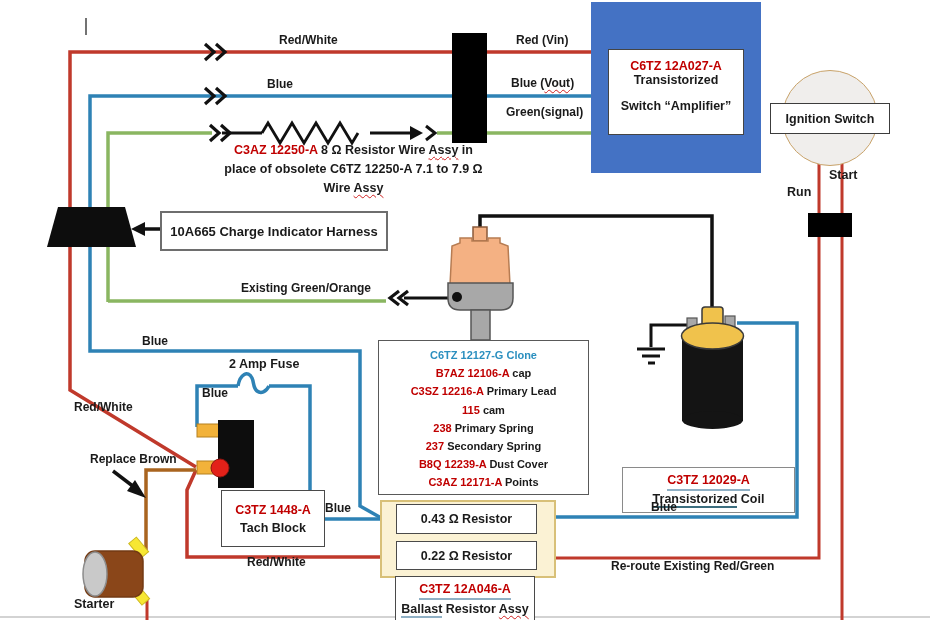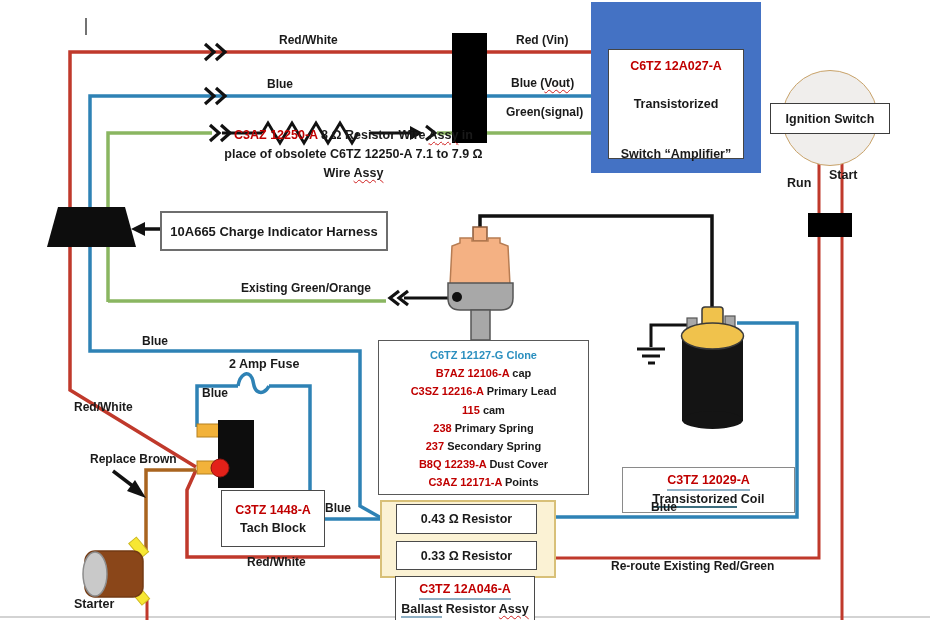--- a/index.html
+++ b/index.html
@@ -14,35 +14,35 @@
     position:absolute;background:#fff;border:2px solid #6e6e6e;
     display:flex;flex-direction:column;align-items:center;justify-content:center;
     text-align:center;
   }
   .red{color:#c00000;}
   .teal{color:#2b8fbf;}
   .wavy{text-decoration-line:underline;text-decoration-style:wavy;text-decoration-color:#cf2020;text-decoration-thickness:1px;text-underline-offset:2px;}
   .ul-steel{border-bottom:2px solid #8fb0c5;}
   .ul-dark{border-bottom:2px solid #3c6e7f;}
   #amp-box{position:absolute;left:591px;top:2px;width:170px;height:171px;background:#4472c4;}
-  #amp-inner{position:absolute;left:17px;top:47px;width:136px;height:110px;background:#fff;border:1px solid #444;
-    display:flex;flex-direction:column;align-items:center;text-align:center;font-size:12.5px;padding-top:9px;box-sizing:border-box;gap:24px;}
+  #amp-inner{position:absolute;left:17px;top:47px;width:136px;height:86px;background:#fff;border:1px solid #444;
+    display:flex;flex-direction:column;align-items:center;text-align:center;font-size:12.5px;padding-top:9px;box-sizing:border-box;}
   #amp-inner .l3{margin-top:12px;}
   #ign-circle{position:absolute;left:782px;top:70px;width:94px;height:94px;border-radius:50%;
     background:#f0eeec;border:1.5px solid #c9a36a;}
   #ign-label{left:770px;top:103px;width:118px;height:29px;border:1.5px solid #3c3c3c;font-size:12.5px;}
   #harness-box{left:160px;top:211px;width:224px;height:36px;border:2px solid #6e6e6e;font-size:13px;}
   #dist-box{left:378px;top:340px;width:211px;height:155px;border:1.5px solid #595959;font-size:11px;line-height:18.2px;padding-top:5px;box-sizing:border-box;justify-content:flex-start;}
   #coil-box{left:622px;top:434px;width:171px;height:44px;border:1.5px solid #8a8a8a;font-size:12.5px;line-height:17px;margin-top:33px;}
   #tach-box{left:189px;top:490px;width:102px;height:55px;border:1.5px solid #4a4a4a;font-size:12.5px;line-height:18px;margin-left:32px;}
   #ballast-frame{left:380px;top:500px;width:172px;height:74px;background:#fbf2d4;border:2px solid #d8c078;}
   #res1{left:396px;top:504px;width:139px;height:28px;border:1.5px solid #4a4a4a;font-size:12.5px;}
   #res2{left:396px;top:541px;width:139px;height:27px;border:1.5px solid #4a4a4a;font-size:12.5px;}
   #ballast-box{left:395px;top:576px;width:138px;height:44px;border:1.5px solid #4a4a4a;font-size:12.5px;line-height:18px;}
-  .note{position:absolute;left:215px;top:126px;width:277px;text-align:center;font-size:12.5px;line-height:19px;}
+  .note{position:absolute;left:215px;top:141px;width:277px;text-align:center;font-size:12.5px;line-height:19px;}
 </style>
 </head>
 <body>
 
 <div id="canvas">
 
   <svg id="wires" width="930" height="620" viewBox="0 0 930 620">
 
     <line x1="0" y1="617" x2="930" y2="617" stroke="#c4c4c4" stroke-width="1.5"></line>
 
@@ -157,21 +157,21 @@
       <span class="red">C6TZ 12A027-A</span>
       <span>Transistorized</span>
       <span class="l3">Switch “Amplifier”</span>
     </div>
   </div>
 
   <div id="ign-circle"></div>
   <div id="ign-label" class="box">
     <span>Ignition Switch</span>
   </div>
-  <div class="lbl lbl13" style="left:787px;top:177px;">Run</div>
+  <div class="lbl lbl13" style="left:787px;top:186px;">Run</div>
   <div class="lbl lbl13" style="left:829px;top:169px;">Start</div>
 
   <div class="lbl" style="left:279px;top:34px;">Red/White</div>
   <div class="lbl" style="left:267px;top:78px;">Blue</div>
   <div class="lbl" style="left:516px;top:34px;"><span>Red (Vin)</span></div>
   <div class="lbl" style="left:511px;top:77px;"><span>Blue (</span><span class="wavy">Vout</span><span>)</span></div>
   <div class="lbl" style="left:506px;top:106px;">Green(signal)</div>
 
   <div class="note">
     <div><span class="red">C3AZ 12250-A</span><span> 8 Ω Resistor Wire </span><span class="wavy">Assy</span><span> in</span></div>
@@ -211,21 +211,21 @@
     <span class="red ul-steel">C3TZ 12029-A</span>
     <span><span class="ul-dark">Transistorized</span><span> Coil</span></span>
   </div>
   <div class="lbl" style="left:651px;top:501px;">Blue</div>
 
   <div id="ballast-frame" class="box"></div>
   <div id="res1" class="box">
       <span>0.43 Ω Resistor</span>
     </div>
   <div id="res2" class="box">
-      <span>0.33 Ω Resistor</span>
+      <span>0.22 Ω Resistor</span>
     </div>
   <div id="ballast-box" class="box">
     <span class="red ul-steel">C3TZ 12A046-A</span>
     <span><span class="ul-steel">Ballast</span><span> Resistor </span><span class="wavy">Assy</span></span>
   </div>
 
   <div class="lbl" style="left:325px;top:502px;">Blue</div>
   <div class="lbl" style="left:247px;top:556px;">Red/White</div>
   <div class="lbl" style="left:611px;top:560px;">Re-route Existing Red/Green</div>
 

